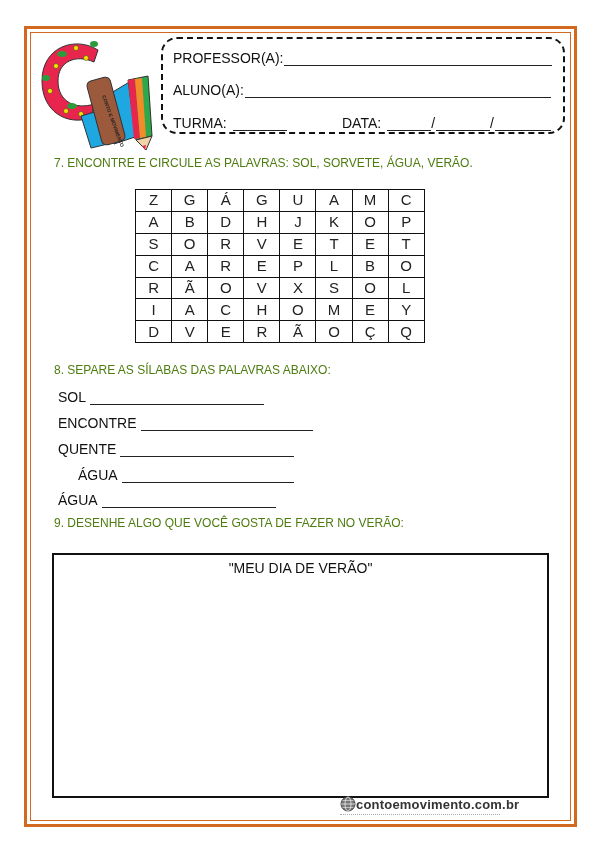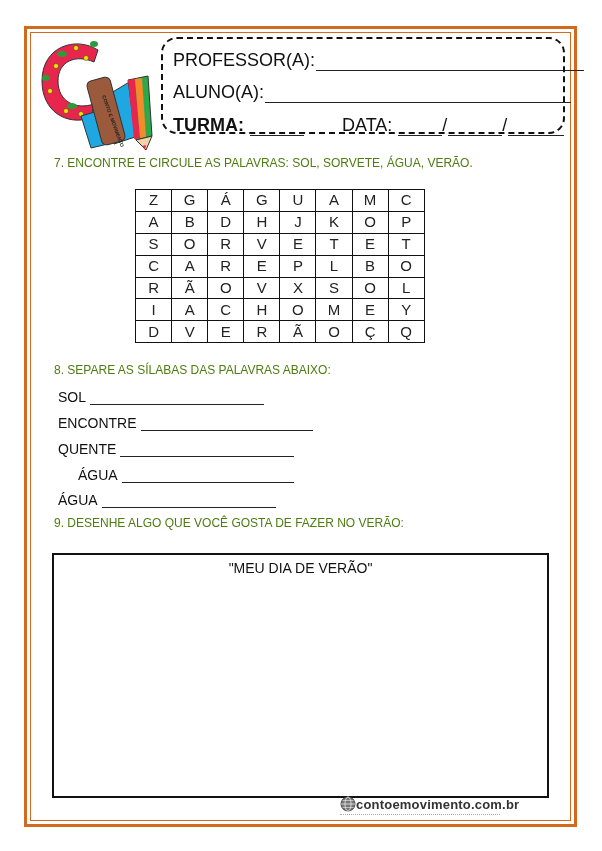--- a/index.html
+++ b/index.html
@@ -15,21 +15,21 @@
     border: 1.5px solid #d2691e;
   }
 
   .logo { position: absolute; left: 36px; top: 36px; width: 120px; height: 115px; }
 
   .header-box {
     position: absolute; left: 161px; top: 37px; width: 404px; height: 97px;
     border: 2.5px dashed #111;
     border-radius: 16px;
   }
-  .hline { position: absolute; font-size: 18px; color: #111; display: flex; align-items: flex-end; }
+  .hline { position: absolute; font-size: 14px; color: #111; display: flex; align-items: flex-end; }
   .hline .blank { border-bottom: 1px solid #222; height: 14px; margin-left: 1px; }
 
   .q { position: absolute; font-size: 12px; color: #4d7c0f; white-space: nowrap; }
 
   .grid {
     position: absolute; left: 135px; top: 189px;
     border-collapse: collapse;
   }
   .grid td {
     width: 36.1px; height: 21.9px; border: 1.5px solid #111;
@@ -85,21 +85,21 @@
 <div class="header-box"></div>
 
 <div class="hline" style="left:173px; top:50px;">
   <span>PROFESSOR(A):</span>
   <span class="blank" style="width:268px;"></span>
 </div>
 <div class="hline" style="left:173px; top:82px;">
   <span>ALUNO(A):</span>
   <span class="blank" style="width:306px;"></span>
 </div>
-<div class="hline" style="left:173px; top:115px;font-weight:bold;">
+<div class="hline" style="left:173px; top:115px;">
   <span>TURMA:</span>
   <span class="blank" style="width:54px; margin-left:6px;"></span>
 </div>
 <div class="hline" style="left:342px; top:115px;">
   <span>DATA:</span>
   <span class="blank" style="width:44px; margin-left:6px;"></span>
   <span>/</span>
   <span class="blank" style="width:54px;"></span>
   <span>/</span>
   <span class="blank" style="width:56px;"></span>

